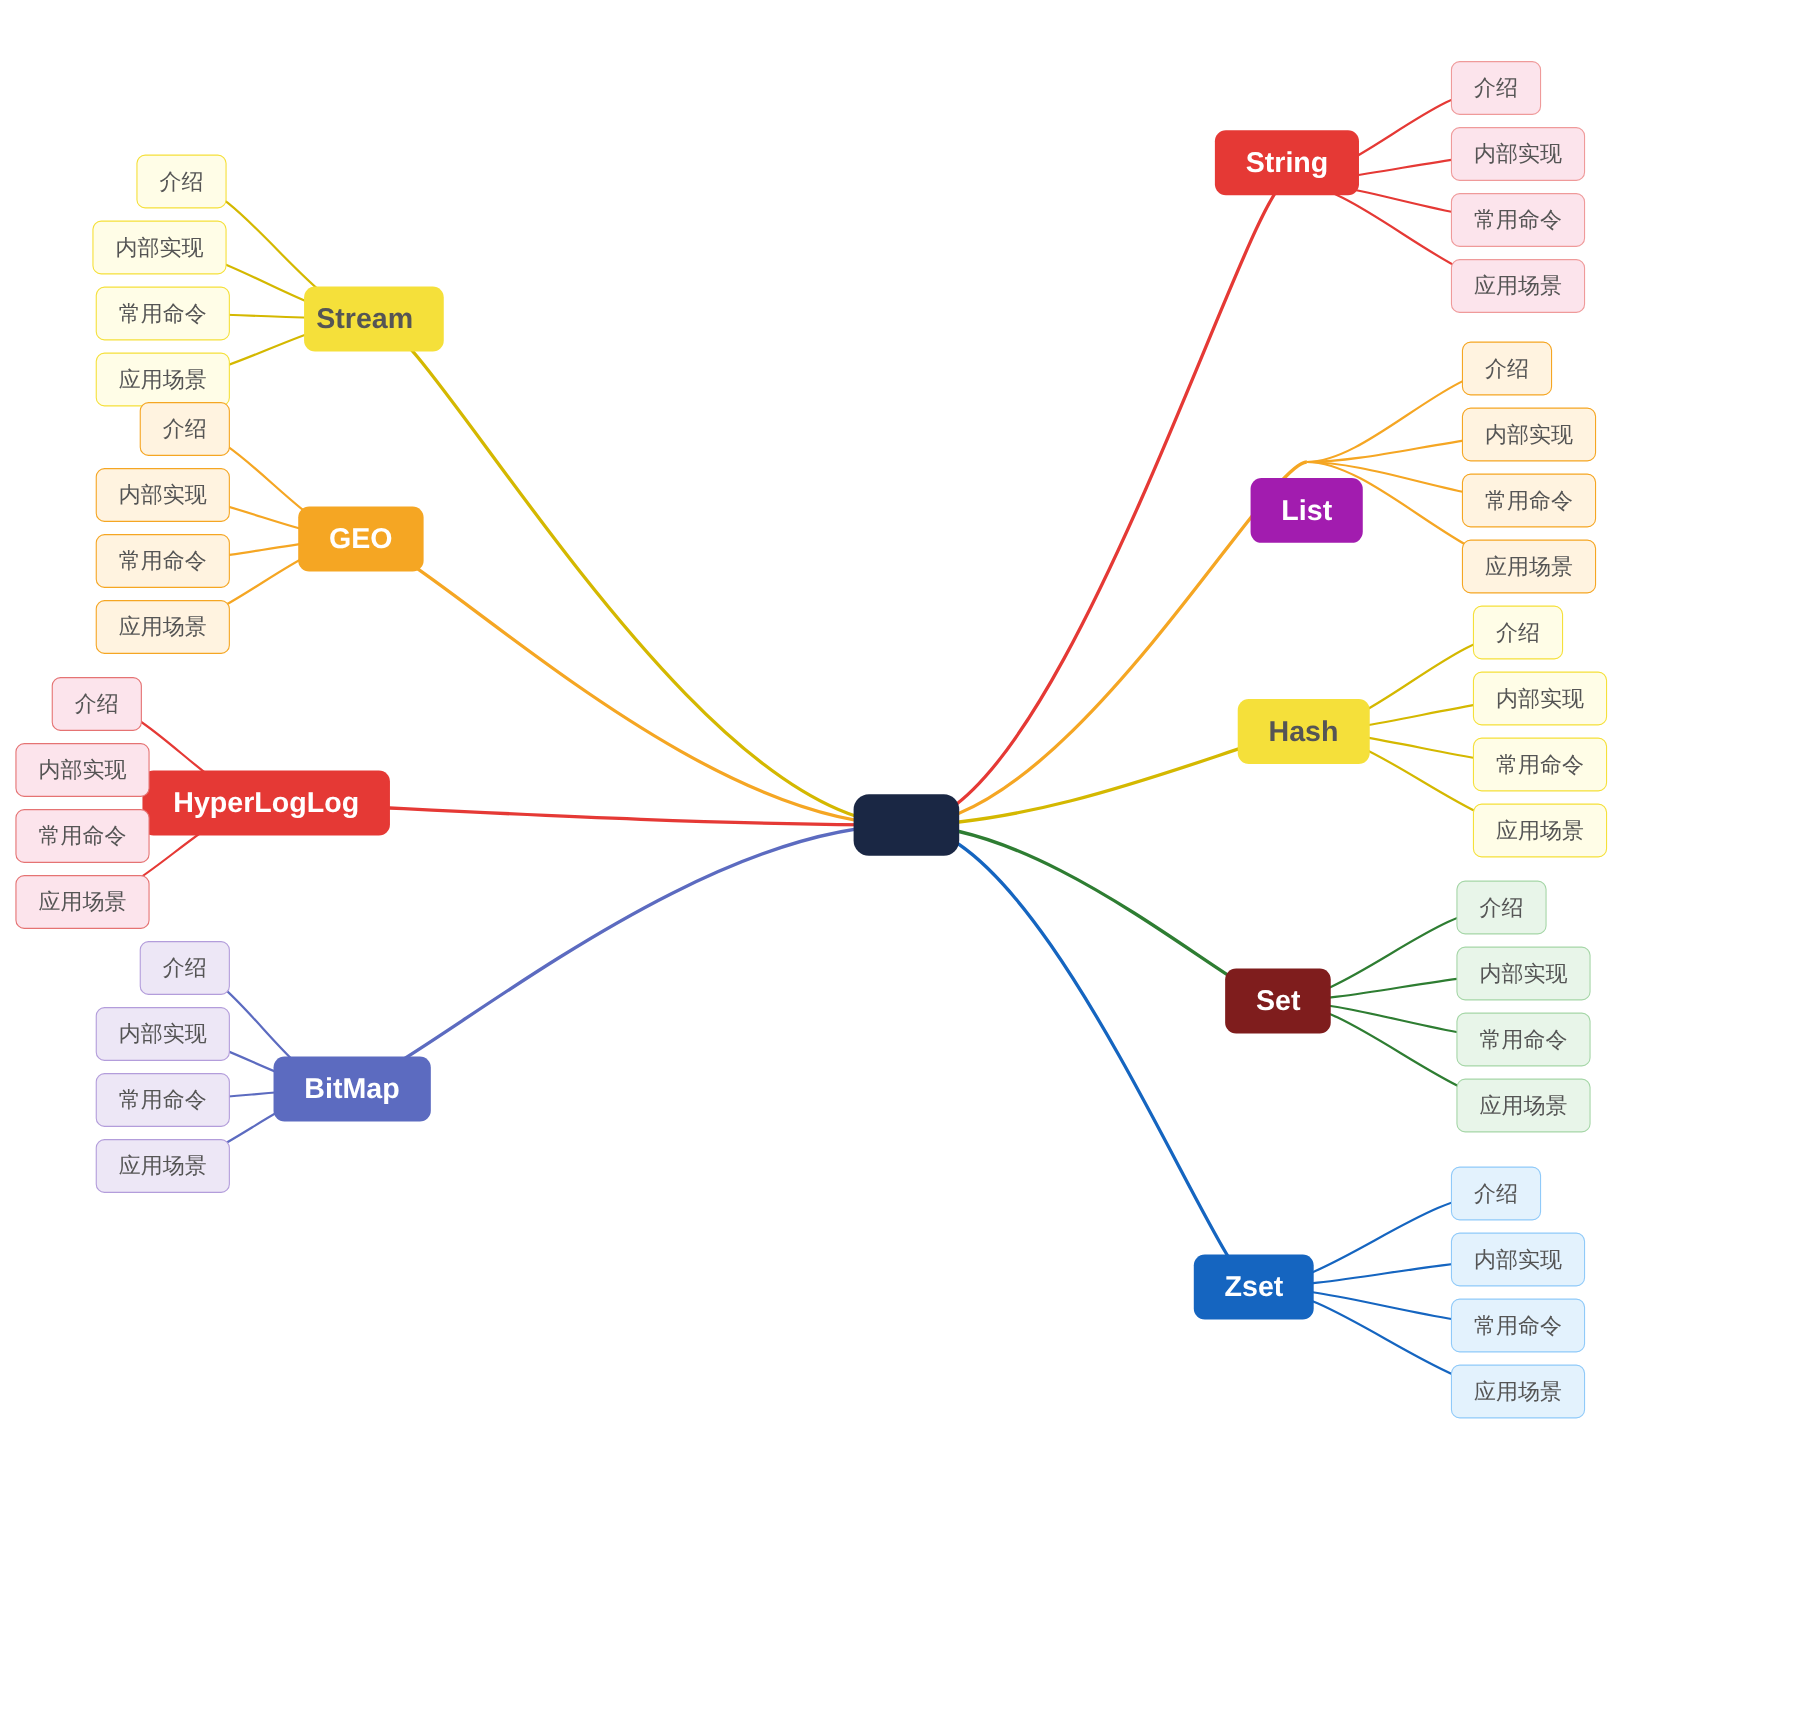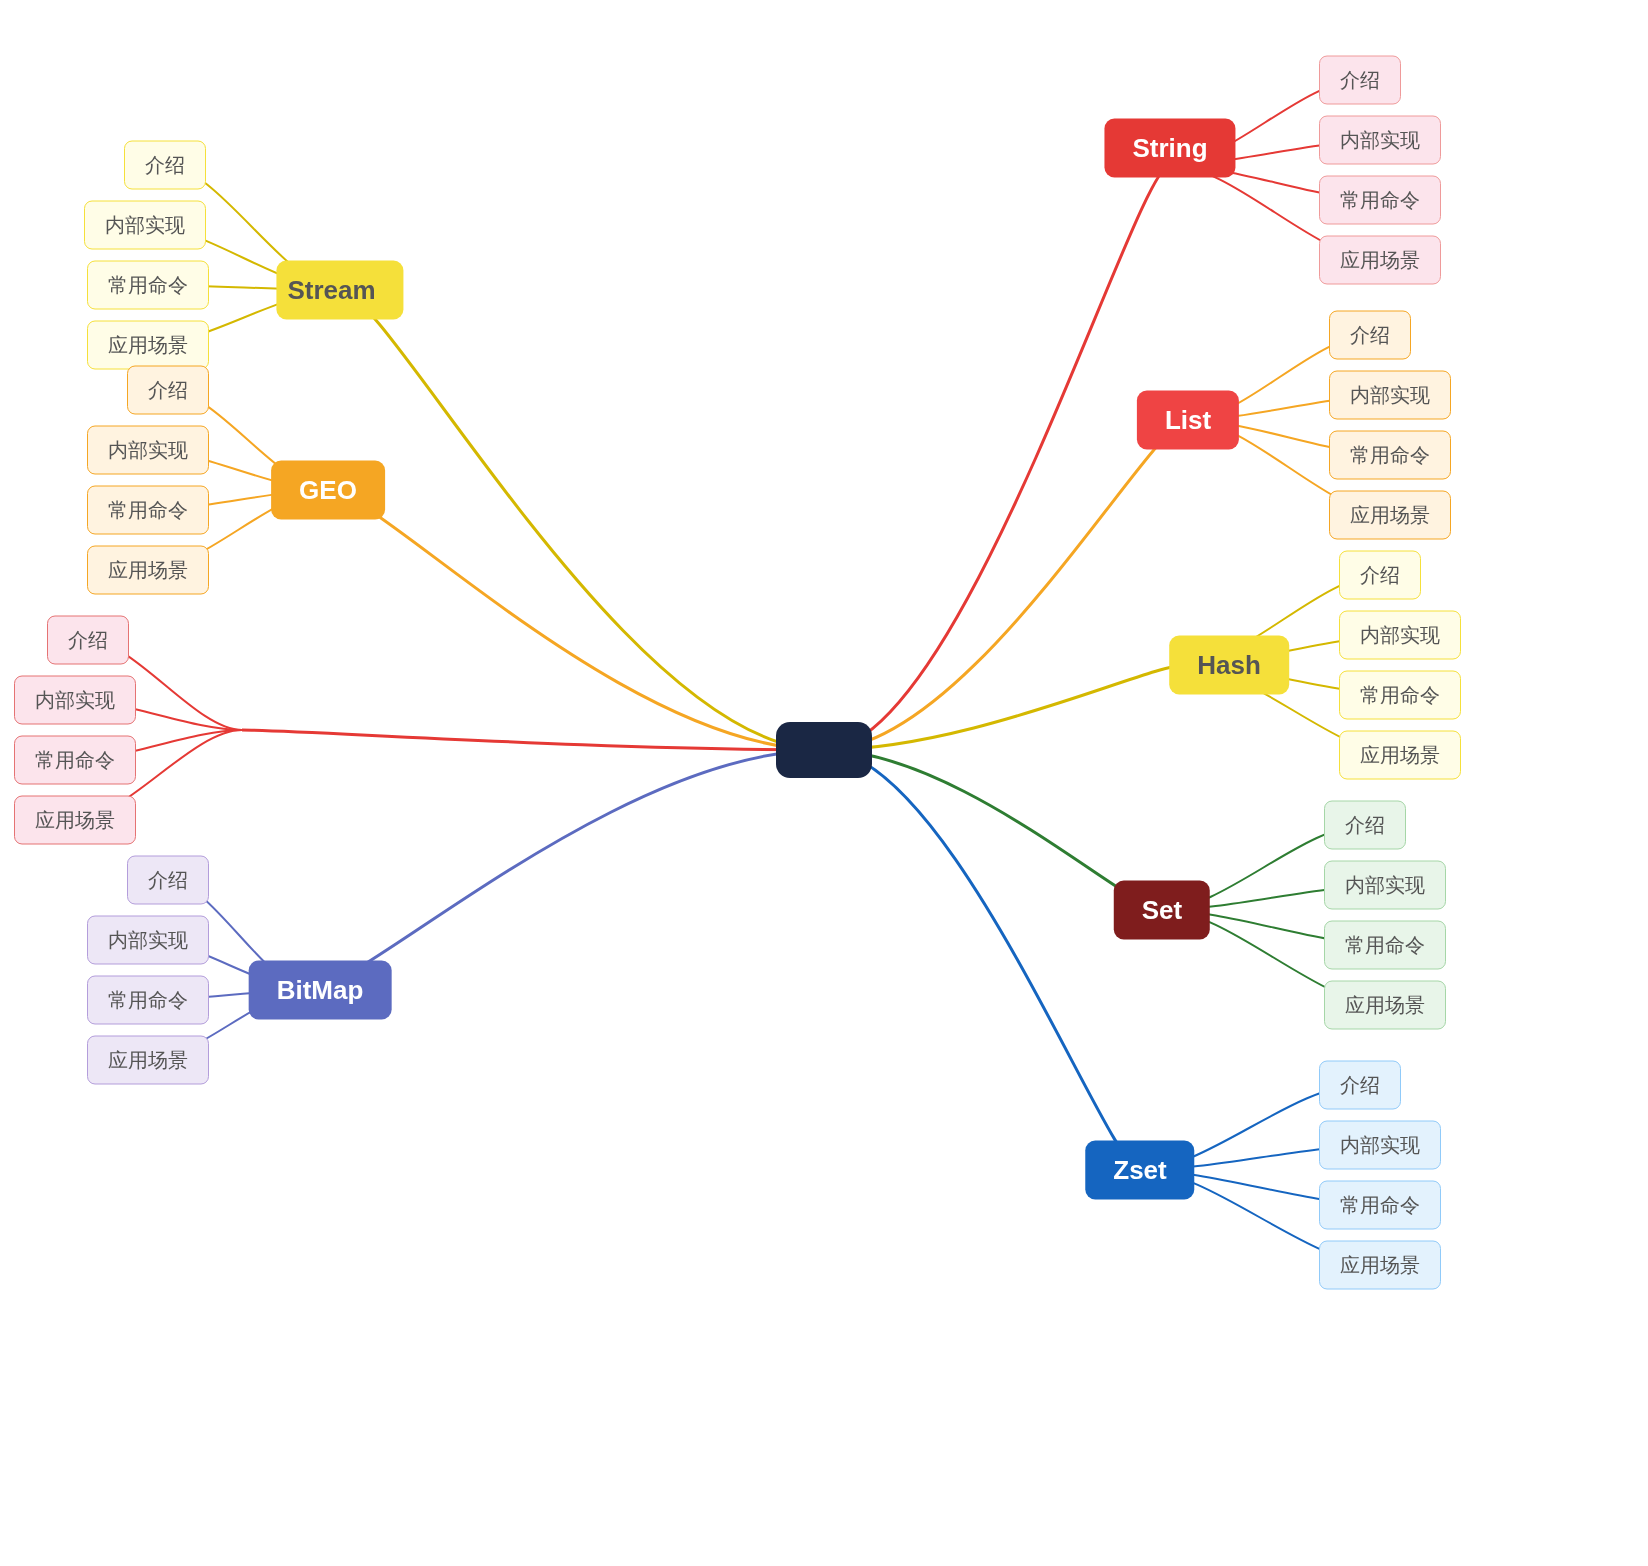--- a/index.html
+++ b/index.html
@@ -49,22 +49,22 @@
       padding: 10px 20px;
       font-weight: 500;
       border-radius: 8px;
     }
     
     .stream { background: #f5e03a; color: #555; }
     .geo { background: #f5a623; color: #fff; }
     .hyperloglog { background: #e53935; color: #fff; }
     .bitmap { background: #5c6bc0; color: #fff; }
     .string { background: #e53935; color: #fff; }
-    .list { background: #ef4444; color: #fff; }
-    .hash { background: #f5e03a; color: #555; margin-left: 44px; }
+    .list { background: #a21caf; color: #fff; margin-top: 44px; }
+    .hash { background: #f5e03a; color: #555; }
     .set { background: #7f1d1d; color: #fff; }
     .zset { background: #1565c0; color: #fff; }
     
     .leaf-yellow { background: #fffde7; color: #555; border: 1.5px solid #f5e03a; }
     .leaf-orange { background: #fff3e0; color: #555; border: 1.5px solid #f5a623; }
     .leaf-red { background: #fce4ec; color: #555; border: 1.5px solid #e57373; }
     .leaf-pink { background: #fce4ec; color: #555; border: 1.5px solid #ef9a9a; }
     .leaf-green { background: #e8f5e9; color: #555; border: 1.5px solid #a5d6a7; }
     .leaf-blue { background: #e3f2fd; color: #555; border: 1.5px solid #90caf9; }
     .leaf-purple { background: #ede7f6; color: #555; border: 1.5px solid #b39ddb; }
@@ -128,20 +128,21 @@
 <div class="node node-branch stream" style="left: 340px; top: 290px; padding-left: 11px;">Stream</div>
     <div class="node node-leaf leaf-yellow" style="left: 165px; top: 165px;">介绍</div>
     <div class="node node-leaf leaf-yellow" style="left: 145px; top: 225px;">内部实现</div>
     <div class="node node-leaf leaf-yellow" style="left: 148px; top: 285px;">常用命令</div>
     <div class="node node-leaf leaf-yellow" style="left: 148px; top: 345px;">应用场景</div>
     <div class="node node-branch geo" style="left: 328px; top: 490px;">GEO</div>
     <div class="node node-leaf leaf-orange" style="left: 168px; top: 390px;">介绍</div>
     <div class="node node-leaf leaf-orange" style="left: 148px; top: 450px;">内部实现</div>
     <div class="node node-leaf leaf-orange" style="left: 148px; top: 510px;">常用命令</div>
     <div class="node node-leaf leaf-orange" style="left: 148px; top: 570px;">应用场景</div>
+    <div class="node node-branch hyperloglog" style="left: 242px; top: 730px;">HyperLogLog</div>
     <div class="node node-leaf leaf-red" style="left: 88px; top: 640px;">介绍</div>
     <div class="node node-leaf leaf-red" style="left: 75px; top: 700px;">内部实现</div>
     <div class="node node-leaf leaf-red" style="left: 75px; top: 760px;">常用命令</div>
     <div class="node node-leaf leaf-red" style="left: 75px; top: 820px;">应用场景</div>
     <div class="node node-branch bitmap" style="left: 320px; top: 990px;">BitMap</div>
     <div class="node node-leaf leaf-purple" style="left: 168px; top: 880px;">介绍</div>
     <div class="node node-leaf leaf-purple" style="left: 148px; top: 940px;">内部实现</div>
     <div class="node node-leaf leaf-purple" style="left: 148px; top: 1000px;">常用命令</div>
     <div class="node node-leaf leaf-purple" style="left: 148px; top: 1060px;">应用场景</div>
     <div class="node node-branch string" style="left: 1170px; top: 148px;">String</div>

